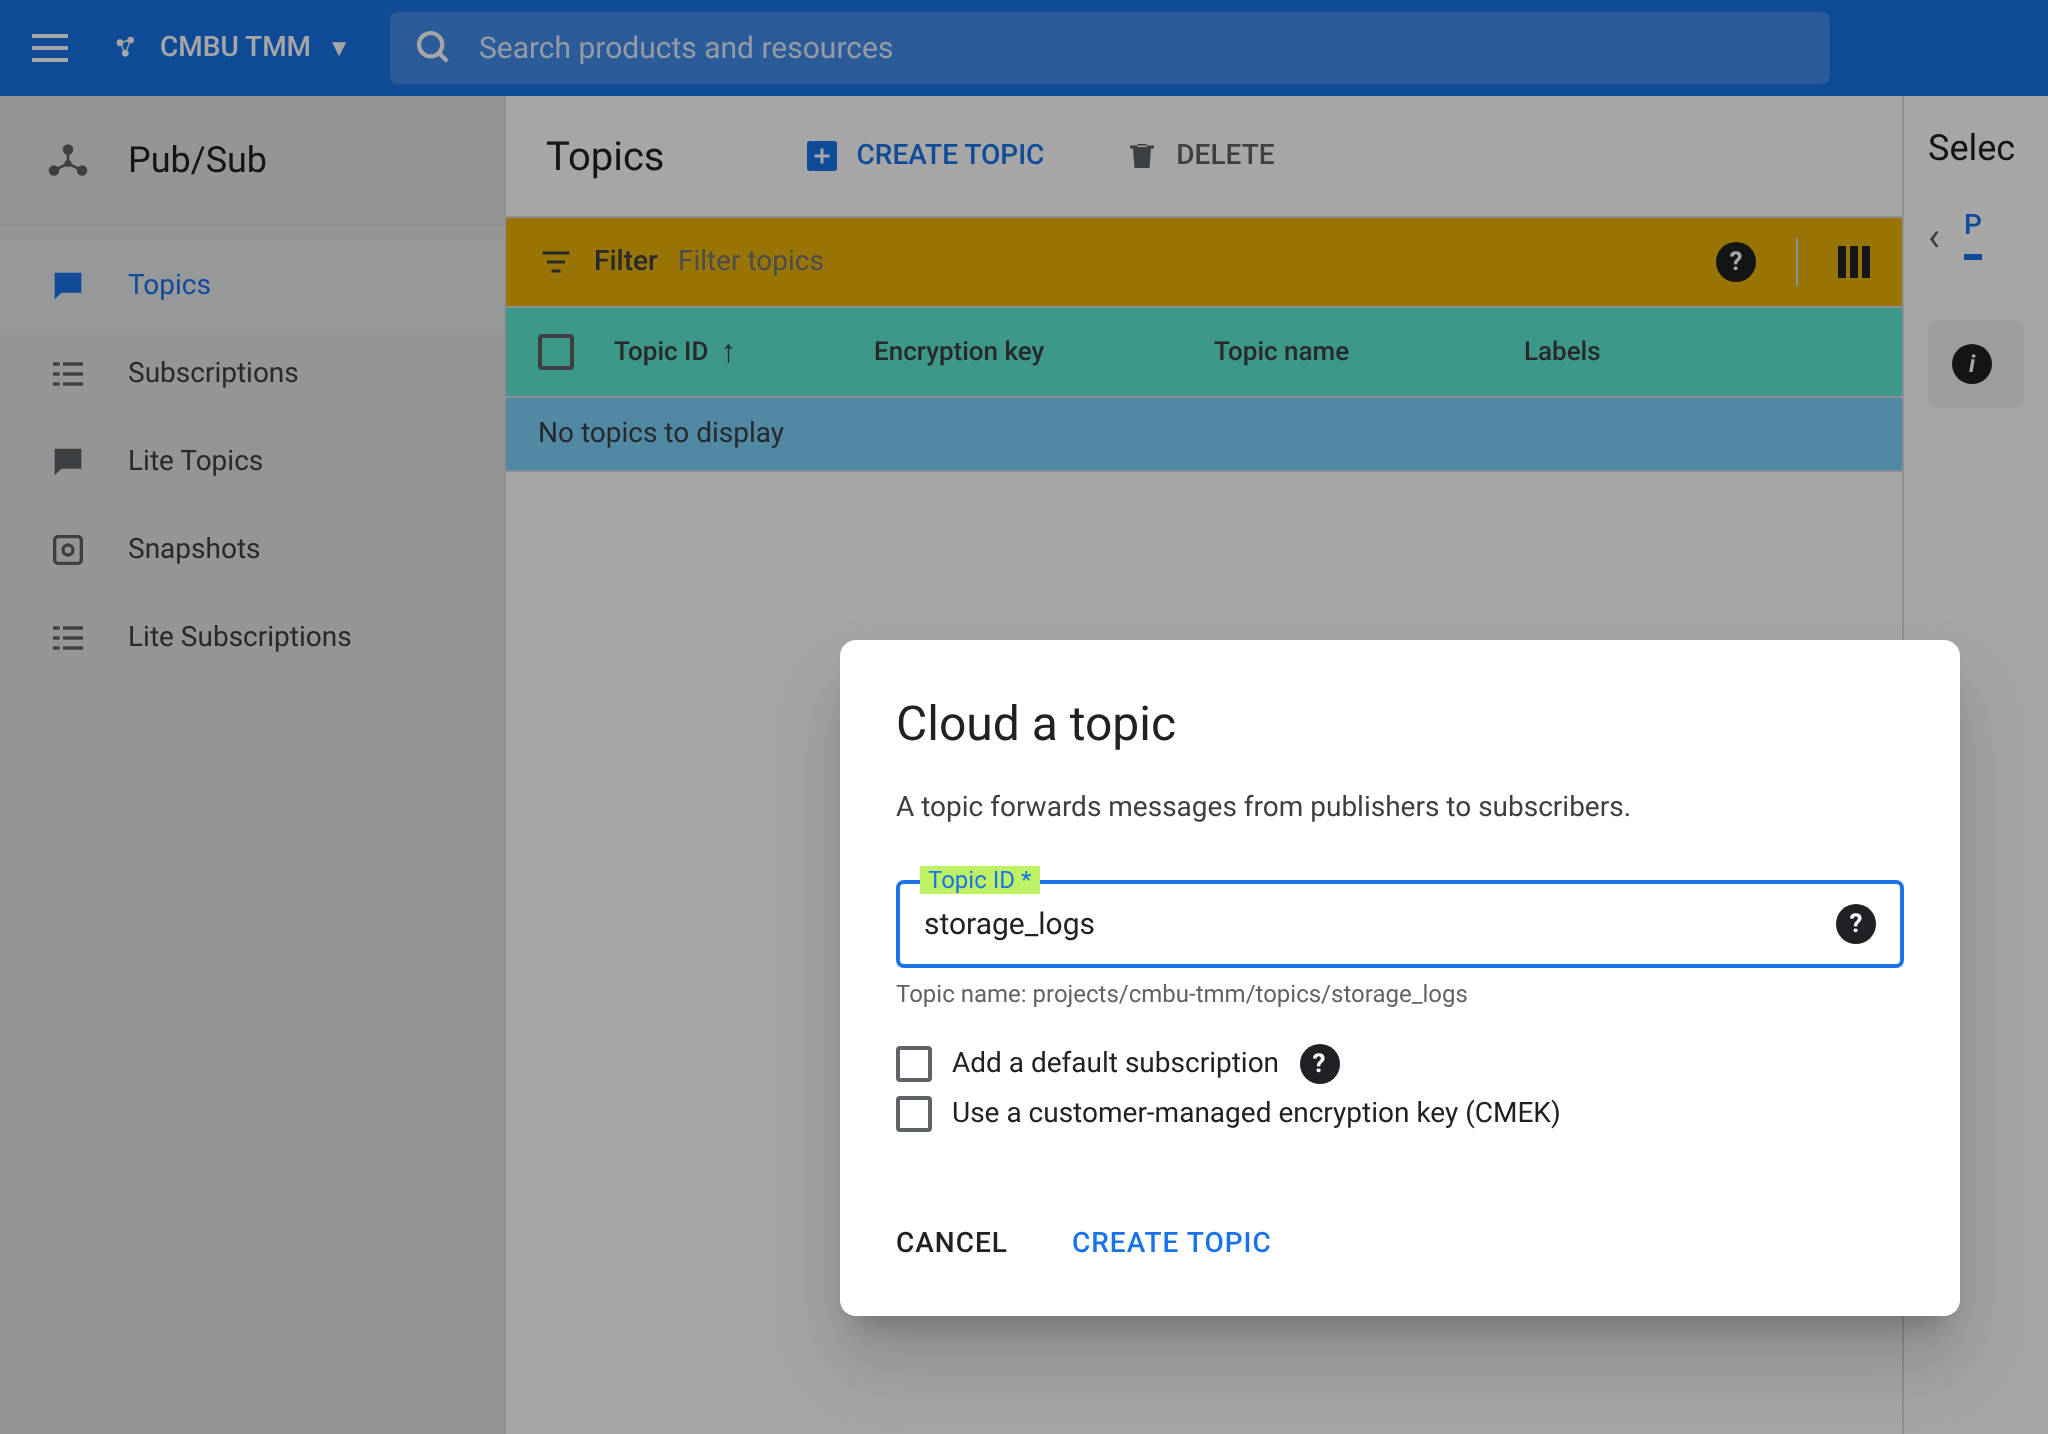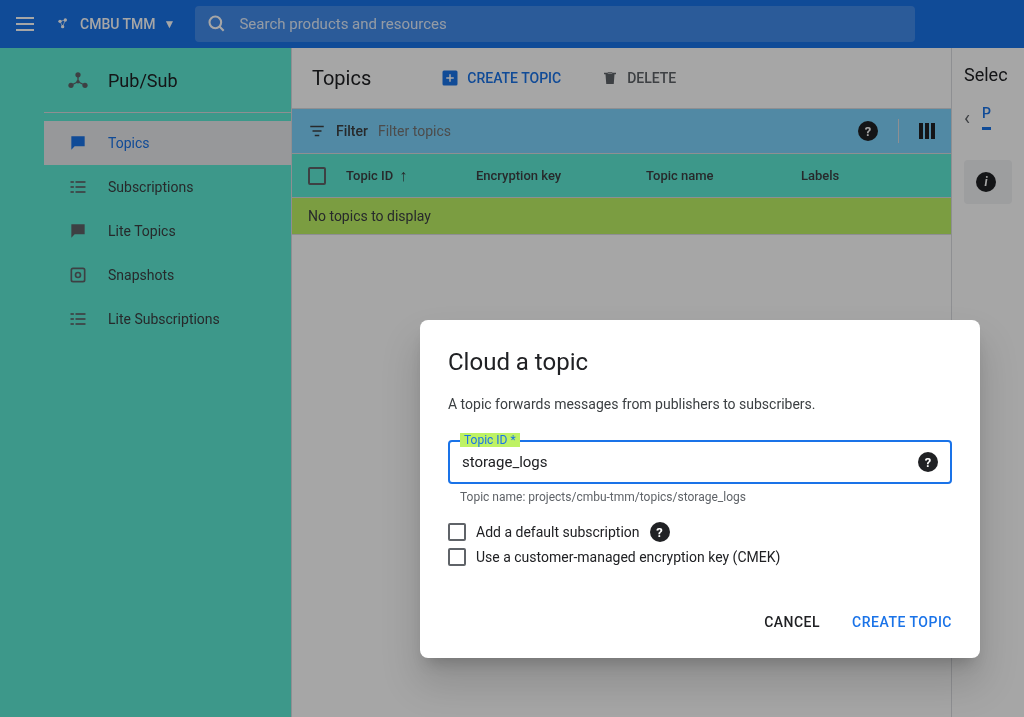--- a/index.html
+++ b/index.html
@@ -36,75 +36,75 @@
       outline: none;
       color: #fff;
       font-size: 15px;
       flex: 1;
       margin-left: 12px;
     }
     .search-bar input::placeholder { color: rgba(255,255,255,0.85); }
     
     
     .main { display: flex; height: calc(100% - 48px); }
-    .sidebar { width: 292px; background: #5eead4; border-right: 1px solid #dadce0; padding-left: 44px; }
+    .sidebar { width: 253px; background: #e5e5e5; border-right: 1px solid #dadce0; }
     .sidebar-header { display: flex; align-items: center; gap: 16px; padding: 18px 20px; border-bottom: 1px solid #dadce0; }
     .sidebar-header-icon { width: 28px; height: 28px; }
     .sidebar-title { font-size: 18px; font-weight: 400; color: #202124; }
     .sidebar-nav { padding-top: 8px; }
     .sidebar-item { display: flex; align-items: center; gap: 20px; padding: 12px 24px; cursor: pointer; font-size: 14px; color: #3c4043; }
     .sidebar-item.active { background: #e8eaed; color: #1a73e8; }
     .sidebar-item .icon { width: 20px; height: 20px; display: flex; align-items: center; justify-content: center; }
     
     .content { flex: 1; display: flex; }
     .content-main { flex: 1; border-right: 1px solid #dadce0; }
     .content-header { display: flex; align-items: center; padding: 18px 20px; border-bottom: 1px solid #dadce0; gap: 40px; }
     .content-title { font-size: 20px; color: #202124; margin-right: 30px; }
     .action-btn { display: flex; align-items: center; gap: 8px; font-size: 14px; font-weight: 500; cursor: pointer; text-transform: uppercase; }
     .action-btn.primary { color: #1a73e8; }
     .action-btn.secondary { color: #5f6368; }
     .action-icon { width: 18px; height: 18px; display: flex; align-items: center; justify-content: center; }
     
-    .filter-bar { display: flex; align-items: center; padding: 10px 16px; gap: 10px; border-bottom: 1px solid #dadce0; background: #7dd3fc; }
+    .filter-bar { display: flex; align-items: center; padding: 10px 16px; gap: 10px; border-bottom: 1px solid #dadce0; background: #eab308; }
     .filter-label { font-size: 14px; font-weight: 500; color: #3c4043; }
     .filter-input { border: none; background: transparent; outline: none; font-size: 14px; color: #5f6368; flex: 1; }
     .help-icon { width: 20px; height: 20px; background: #202124; border-radius: 50%; color: #fff; display: flex; align-items: center; justify-content: center; font-size: 13px; font-weight: bold; }
     .columns-icon { display: flex; gap: 2px; }
     .columns-icon span { width: 4px; height: 16px; background: #202124; }
     
     .table-header { display: flex; align-items: center; padding: 12px 16px; border-bottom: 1px solid #dadce0; background: #5eead4; font-size: 13px; font-weight: 500; color: #3c4043; }
     .table-header .checkbox { width: 18px; height: 18px; border: 2px solid #5f6368; border-radius: 2px; margin-right: 20px; }
     .col-topic-id { width: 130px; display: flex; align-items: center; gap: 6px; }
     .col-encryption { width: 170px; }
     .col-topic-name { width: 155px; }
     .col-labels { width: 80px; }
     .sort-arrow { font-size: 16px; }
-    .empty-state { padding: 10px 16px; font-size: 14px; color: #3c4043; background: #bef264; border-bottom: 1px solid #dadce0; }
+    .empty-state { padding: 10px 16px; font-size: 14px; color: #3c4043; background: #7dd3fc; border-bottom: 1px solid #dadce0; }
     
     .right-panel { width: 72px; padding: 16px 12px; }
     .right-panel-title { font-size: 18px; color: #202124; margin-bottom: 20px; }
     .right-panel-nav { display: flex; align-items: center; gap: 12px; color: #5f6368; font-size: 14px; }
     .chevron-left { font-size: 20px; color: #5f6368; }
     .pinned-tab { color: #1a73e8; font-weight: 500; border-bottom: 3px solid #1a73e8; padding-bottom: 6px; }
     .info-box { margin-top: 30px; background: #f1f3f4; border-radius: 4px; padding: 12px; display: flex; align-items: center; position: relative; }
     .info-icon { width: 20px; height: 20px; background: #202124; border-radius: 50%; color: #fff; display: flex; align-items: center; justify-content: center; font-size: 12px; font-weight: bold; font-style: italic; }
     
     
     .overlay { position: absolute; inset: 0; background: rgba(0,0,0,0.35); display: flex; align-items: center; justify-content: center; }
     .dialog { background: #fff; width: 560px; border-radius: 8px; padding: 28px; box-shadow: 0 11px 15px -7px rgba(0,0,0,0.2), 0 24px 38px 3px rgba(0,0,0,0.14); position: absolute; top: 320px; left: 420px; }
     .dialog-title { font-size: 24px; color: #202124; margin-bottom: 20px; font-weight: 400; }
     .dialog-desc { font-size: 14px; color: #3c4043; margin-bottom: 28px; }
     .text-field { position: relative; border: 2px solid #1a73e8; border-radius: 4px; padding: 10px 12px; display: flex; align-items: center; }
     .text-field-label { position: absolute; top: -9px; left: 10px; background: #bef264; padding: 0 4px; font-size: 12px; color: #1a73e8; }
     .text-field input { border: none; outline: none; font-size: 15px; color: #202124; flex: 1; }
-    .helper-text { font-size: 12px; color: #5f6368; margin-top: 6px; margin-left: 12px; }
+    .helper-text { font-size: 12px; color: #5f6368; margin-top: 6px; margin-left: 0; }
     .checkbox-row { display: flex; align-items: center; gap: 10px; margin-top: 18px; font-size: 14px; color: #202124; }
     .checkbox-row .cb { width: 18px; height: 18px; border: 2px solid #5f6368; border-radius: 2px; }
     .checkbox-row.second { margin-top: 6px; }
-    .dialog-actions { display: flex; justify-content: flex-end; gap: 32px; margin-top: 48px; }
+    .dialog-actions { display: flex; gap: 32px; margin-top: 48px; }
     .dialog-btn { font-size: 14px; font-weight: 500; cursor: pointer; text-transform: uppercase; letter-spacing: 0.5px; }
     .dialog-btn.cancel { color: #202124; }
     .dialog-btn.confirm { color: #1a73e8; }
   </style>
 </head>
 <body>
 
 <div class="header">
   <div class="hamburger">
     <span></span>

